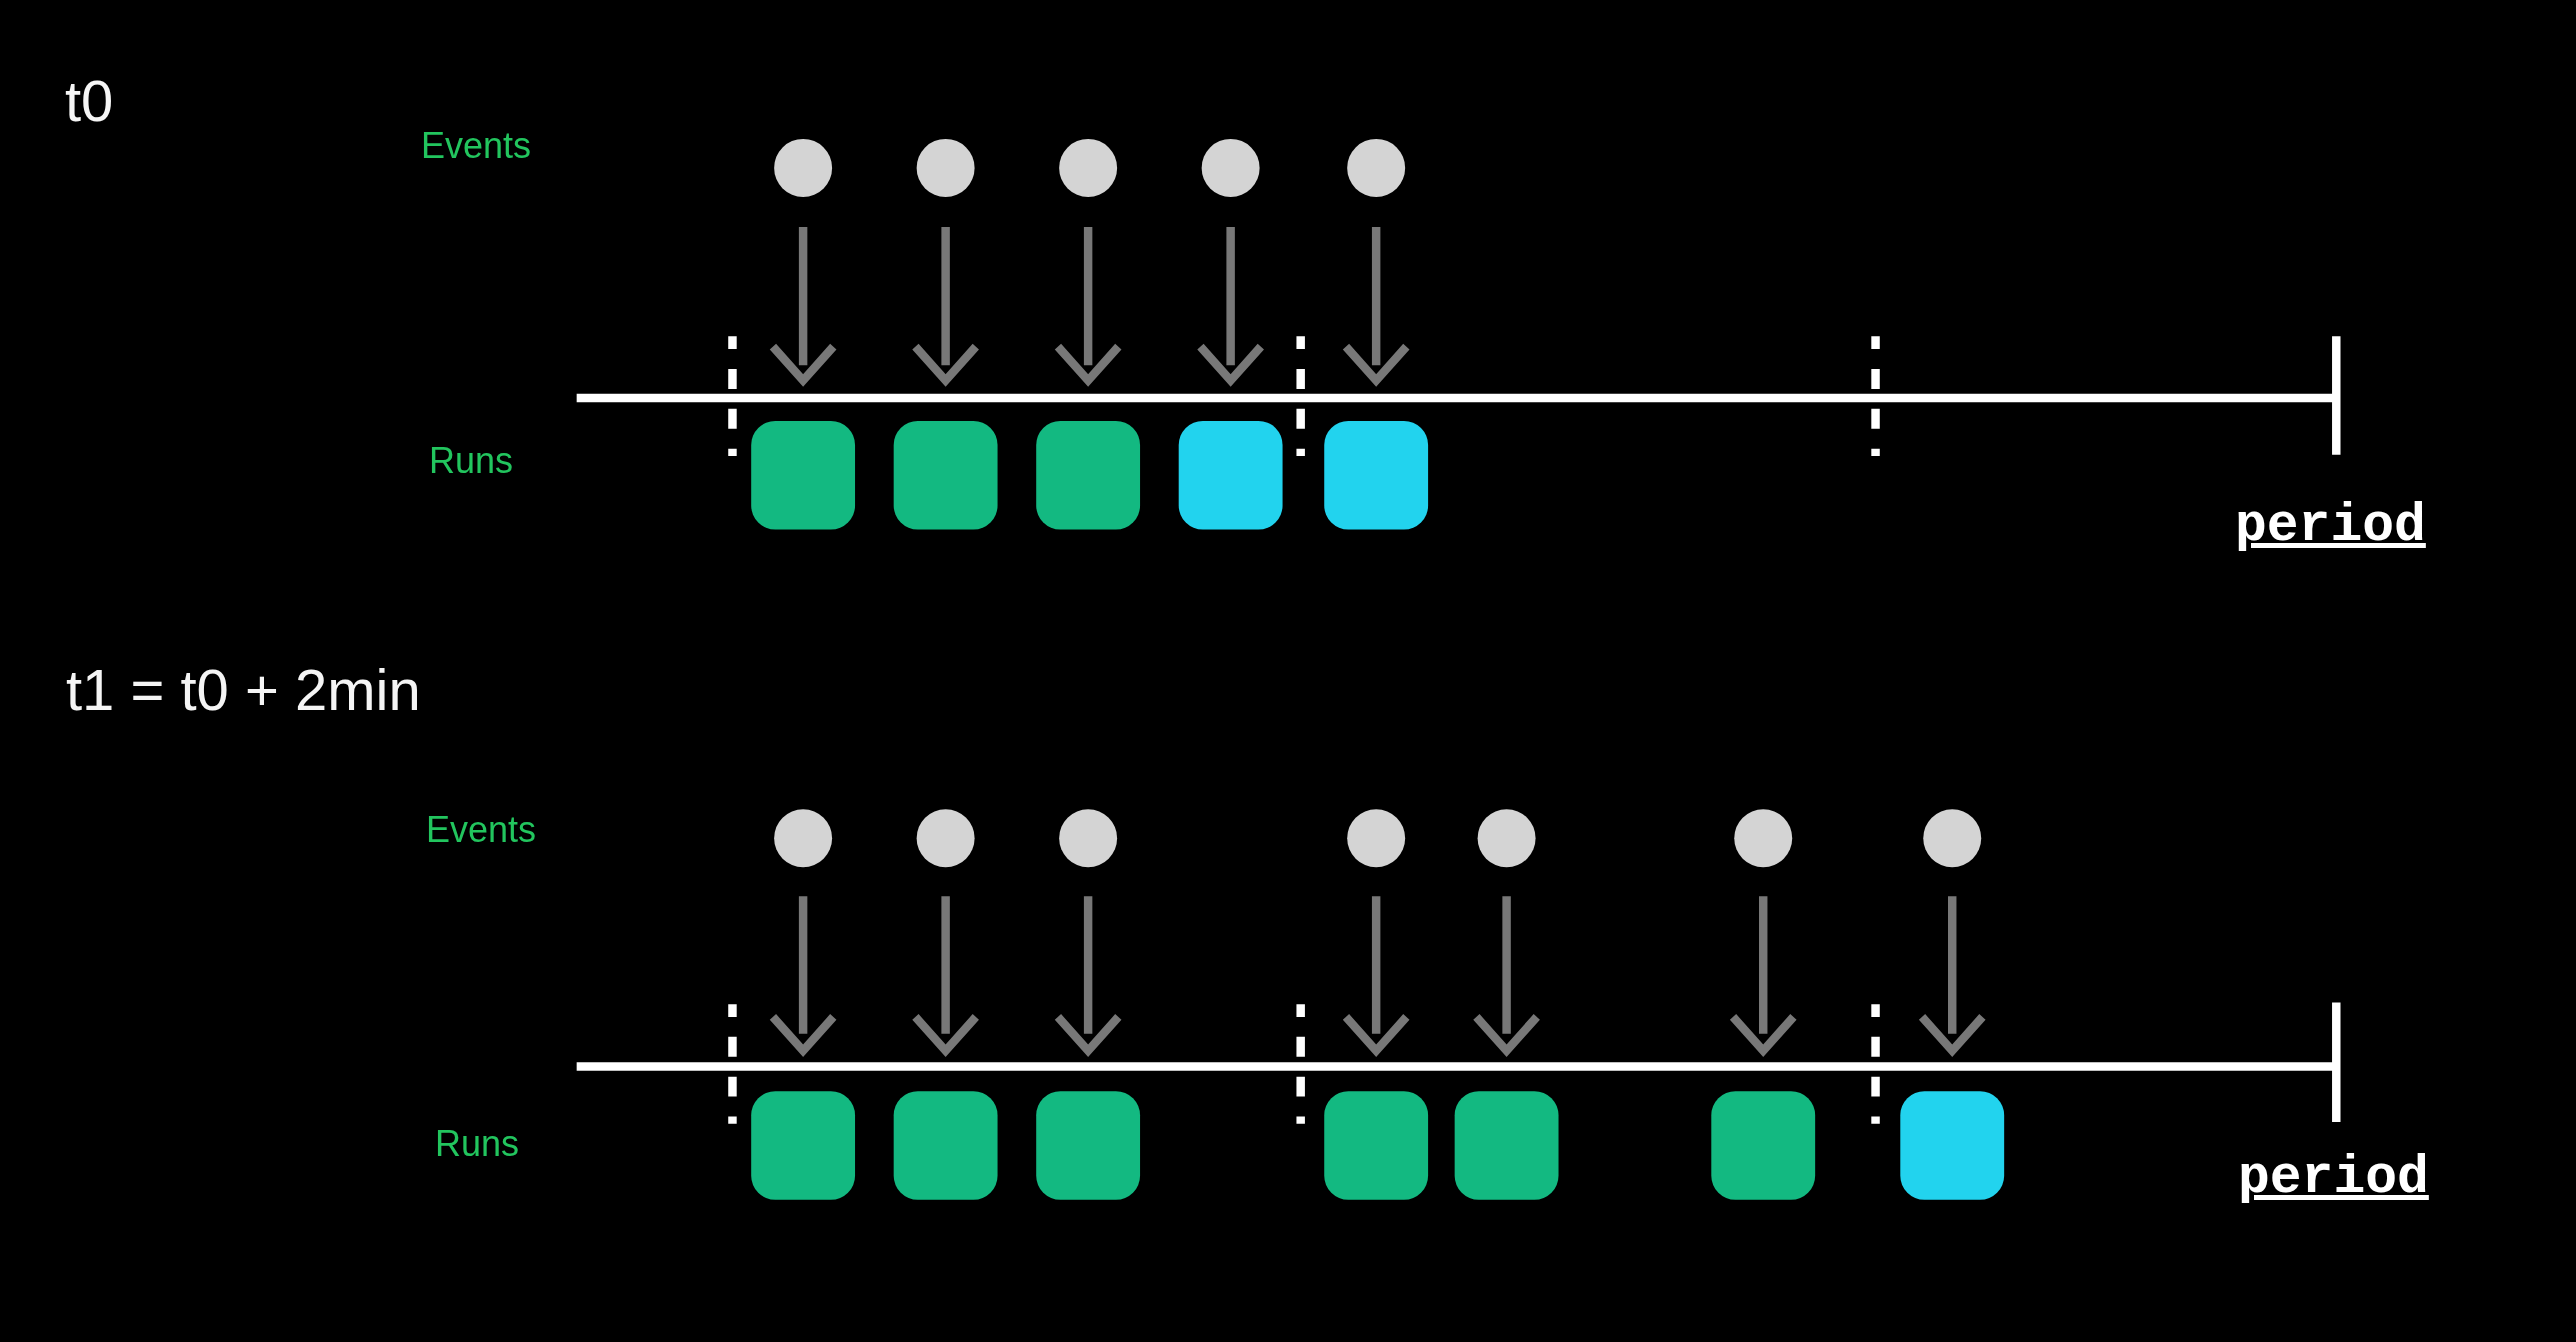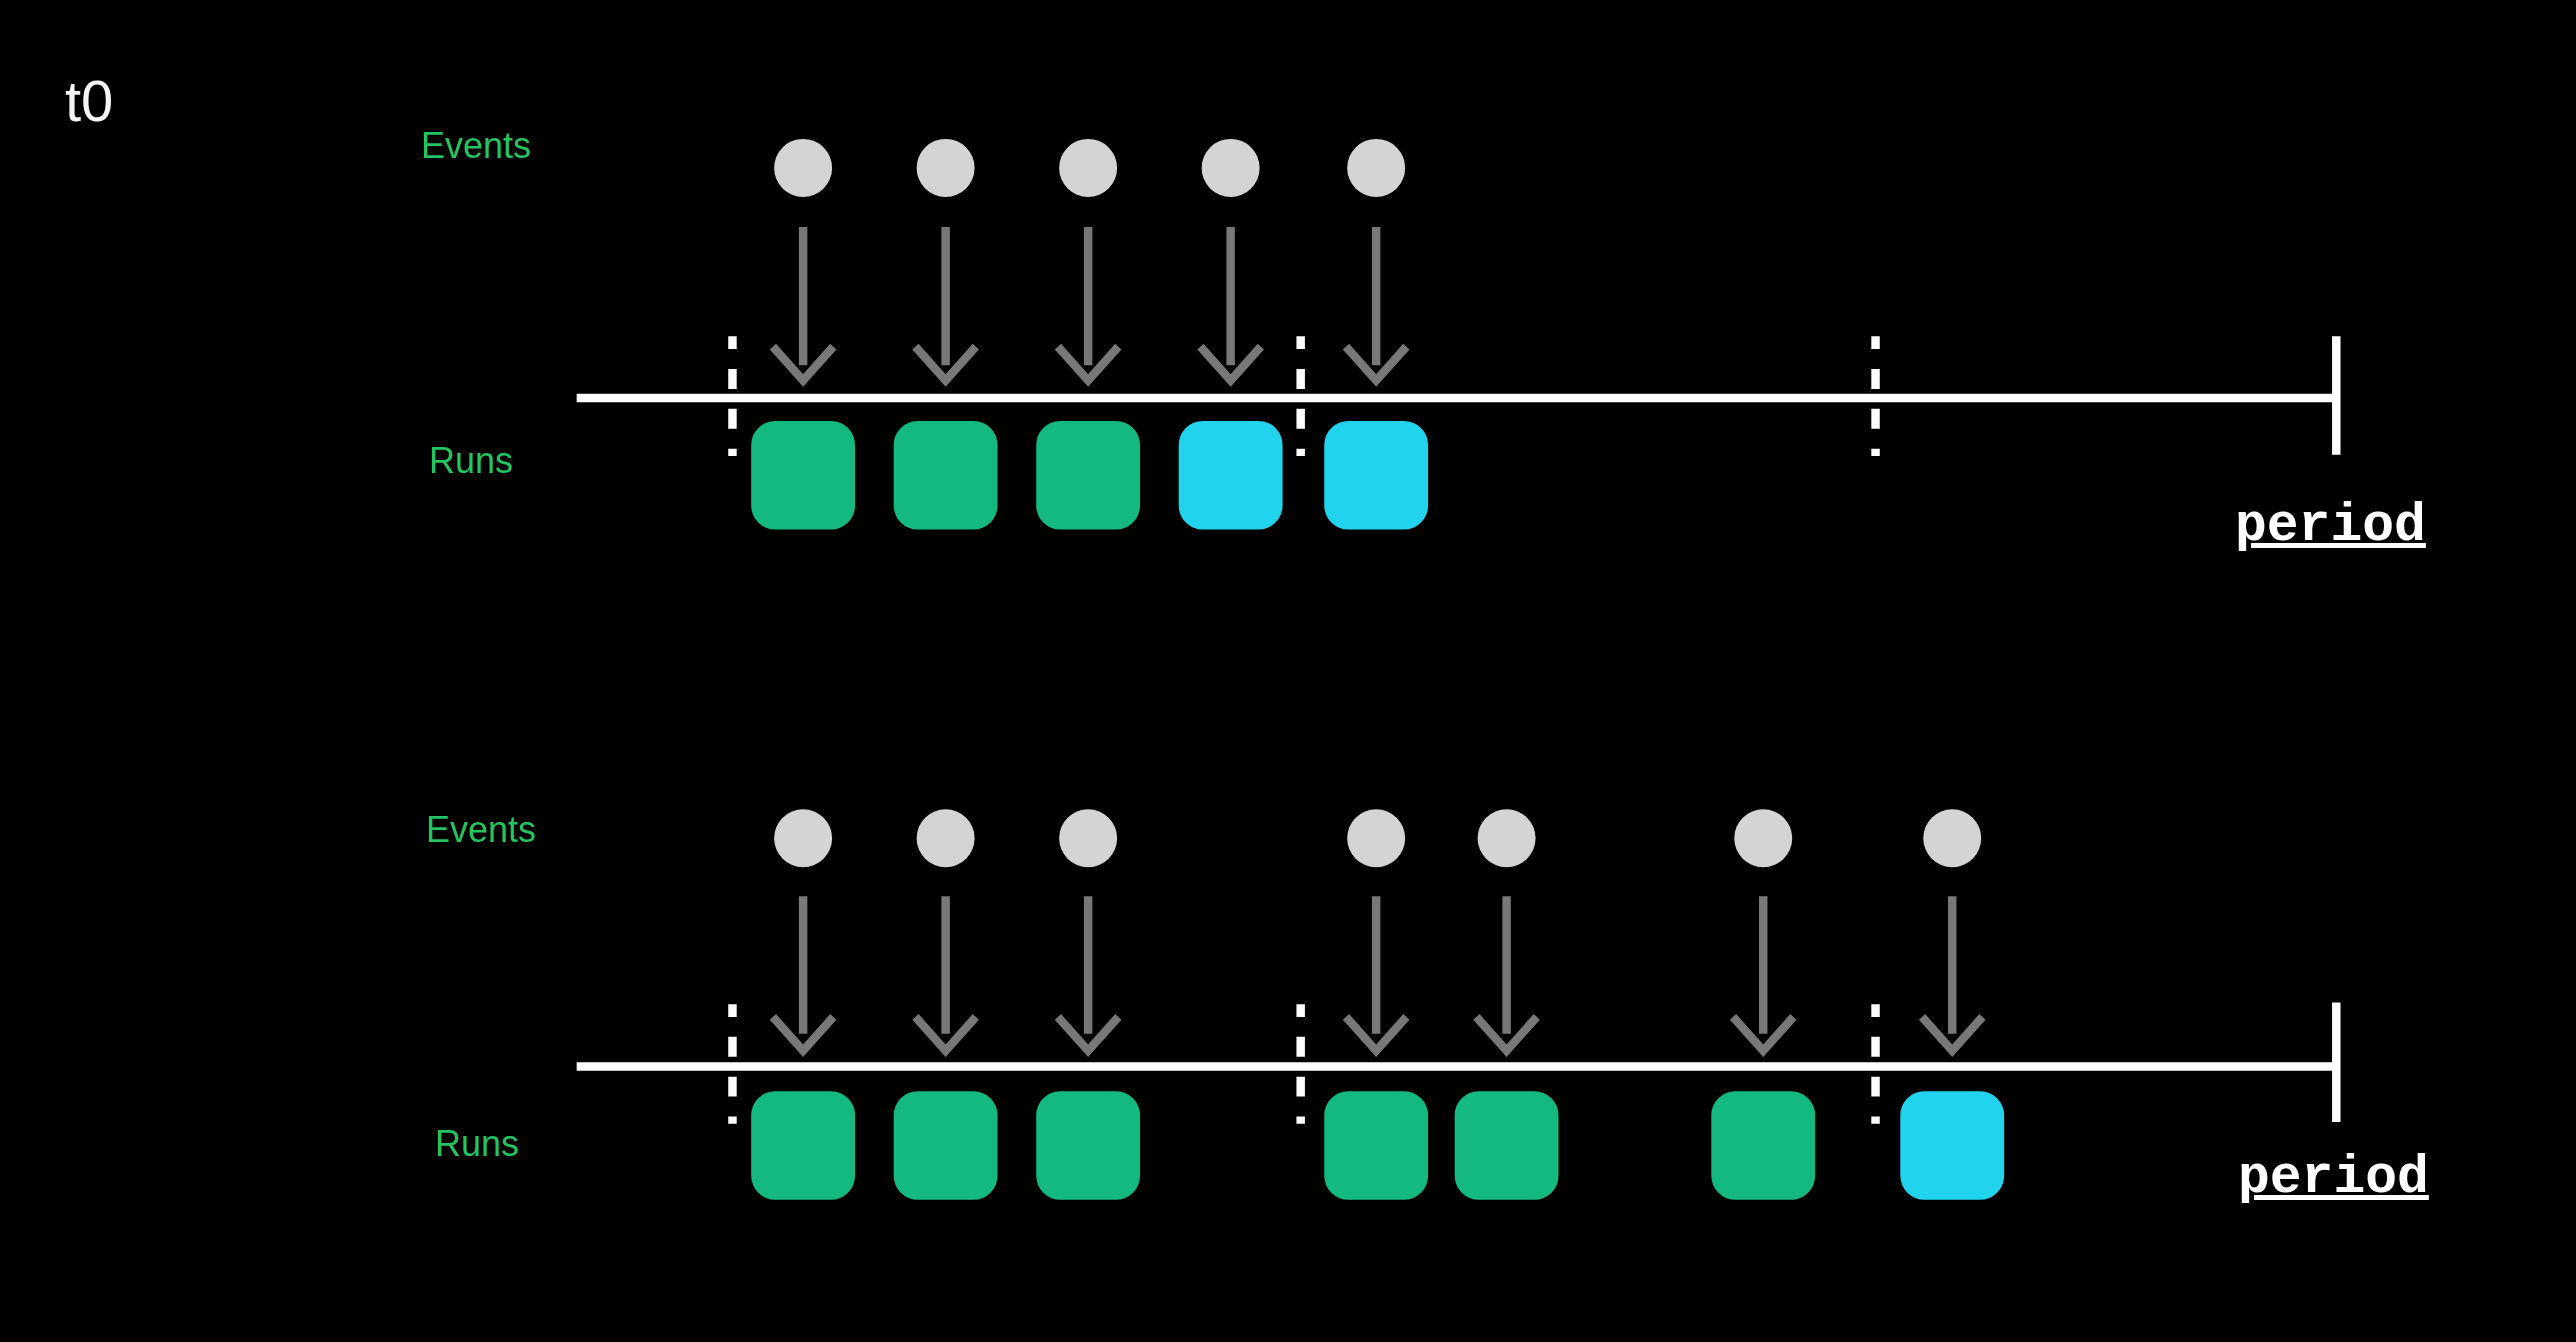--- a/index.html
+++ b/index.html
@@ -117,18 +117,19 @@
         <rect x="2834" y="1807" width="172" height="180" rx="40" ry="40" fill="#13b981"></rect>
         <rect x="3147" y="1807" width="172" height="180" rx="40" ry="40" fill="#22d3ee"></rect>
       </g>
     </svg>
 
   <div class="lbl section-title" id="title-t0">t0</div>
   <div class="lbl row-label" id="events-t0">Events</div>
   <div class="lbl row-label" id="runs-t0">Runs</div>
   <div class="lbl period-label" id="period-t0">period</div>
 
+  <div class="lbl section-title" id="title-t1">t1 = t0 + 2min</div>
   <div class="lbl row-label" id="events-t1">Events</div>
   <div class="lbl row-label" id="runs-t1">Runs</div>
   <div class="lbl period-label" id="period-t1">period</div>
 
 </div>
 
 
 </body></html>

